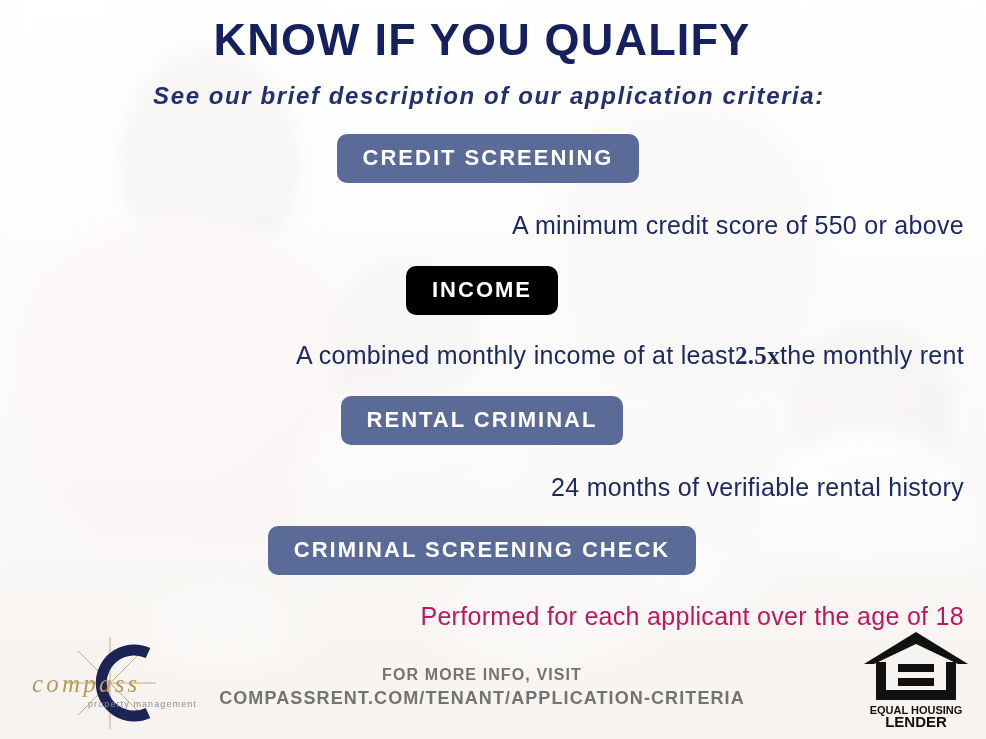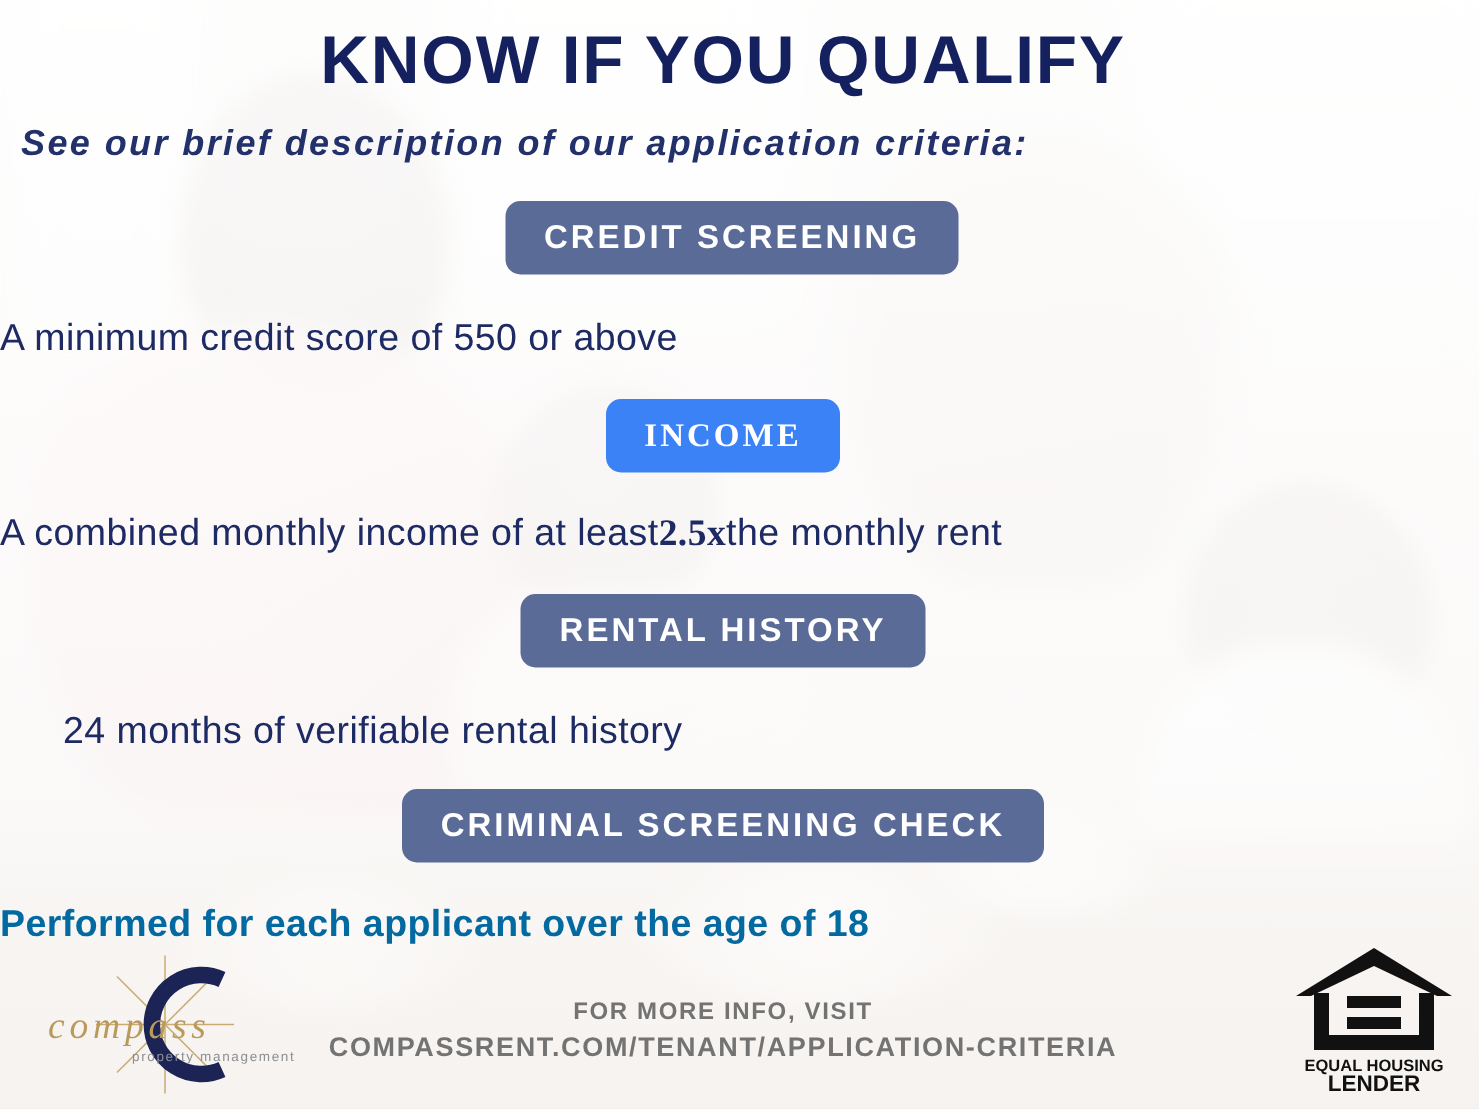--- a/index.html
+++ b/index.html
@@ -182,20 +182,21 @@
     font-size: 45px;
     font-weight: 800;
     letter-spacing: 1.2px;
     line-height: 1.05;
   }
 
   .subtitle {
     position: absolute;
     left: 0; right: 0;
     top: 82px;
+    text-align: center;
     color: #22306b;
     font-size: 24px;
     font-style: italic;
     font-weight: 600;
     letter-spacing: 1.6px;
     margin-left: 14px;
   }
 
   .badge-row {
     position: absolute;
@@ -211,21 +212,21 @@
     font-weight: 800;
     letter-spacing: 2.0px;
     border-radius: 10px;
     padding: 11px 26px 12px 26px;
     white-space: nowrap;
   }
 
   .desc {
     position: absolute;
     left: 0; right: 0;
-    text-align: left;
+    text-align: right;
     color: #1d2a63;
     font-size: 25px;
     font-weight: 400;
     letter-spacing: .3px;
     white-space: nowrap;
   }
   .desc b {
     font-weight: 700;
     font-family: Liberation Serif, serif;
   }
@@ -304,33 +305,33 @@
     <div class="title" style="color: rgb(21, 32, 94);">KNOW IF YOU QUALIFY</div>
 
     <div class="subtitle">See our brief description of our application criteria:</div>
 
     <div class="badge-row" id="badge-credit">
       <span class="badge" style="background: rgb(90, 107, 152);">CREDIT SCREENING</span>
     </div>
     <div class="desc" id="desc-credit" style="color: rgb(29, 42, 99);">A minimum credit score of 550 or above</div>
 
     <div class="badge-row" id="badge-income">
-      <span class="badge" style="background: #3b82f6; font-family: Liberation Serif, serif;">INCOME</span>
+      <span class="badge" style="background: #000000;">INCOME</span>
     </div>
     <div class="desc" id="desc-income" style="color: rgb(29, 42, 99);"><span>A combined monthly income of at least</span><b>2.5x</b><span>the monthly rent</span></div>
 
     <div class="badge-row" id="badge-rental">
-      <span class="badge" style="background: rgb(90, 107, 152);">RENTAL HISTORY</span>
+      <span class="badge" style="background: rgb(90, 107, 152);">RENTAL CRIMINAL</span>
     </div>
     <div class="desc" id="desc-rental" style="color: rgb(29, 42, 99);">24 months of verifiable rental history</div>
 
     <div class="badge-row" id="badge-criminal">
       <span class="badge" style="background: rgb(90, 107, 152);">CRIMINAL SCREENING CHECK</span>
     </div>
-    <div class="desc" id="desc-criminal" style="color: #0369a1; font-weight: bold;">Performed for each applicant over the age of 18</div>
+    <div class="desc" id="desc-criminal" style="color: #be185d;">Performed for each applicant over the age of 18</div>
 
     <div class="footer-info">
       <span class="l1">FOR MORE INFO, VISIT</span>
       <span class="l2">COMPASSRENT.COM/TENANT/APPLICATION-CRITERIA</span>
     </div>
 
     <div class="compass-logo">
       <svg width="190" height="96" viewBox="0 0 190 96" xmlns="http://www.w3.org/2000/svg">
 
         <g stroke="#c6a96d" stroke-width="1" fill="none" opacity="0.95">

